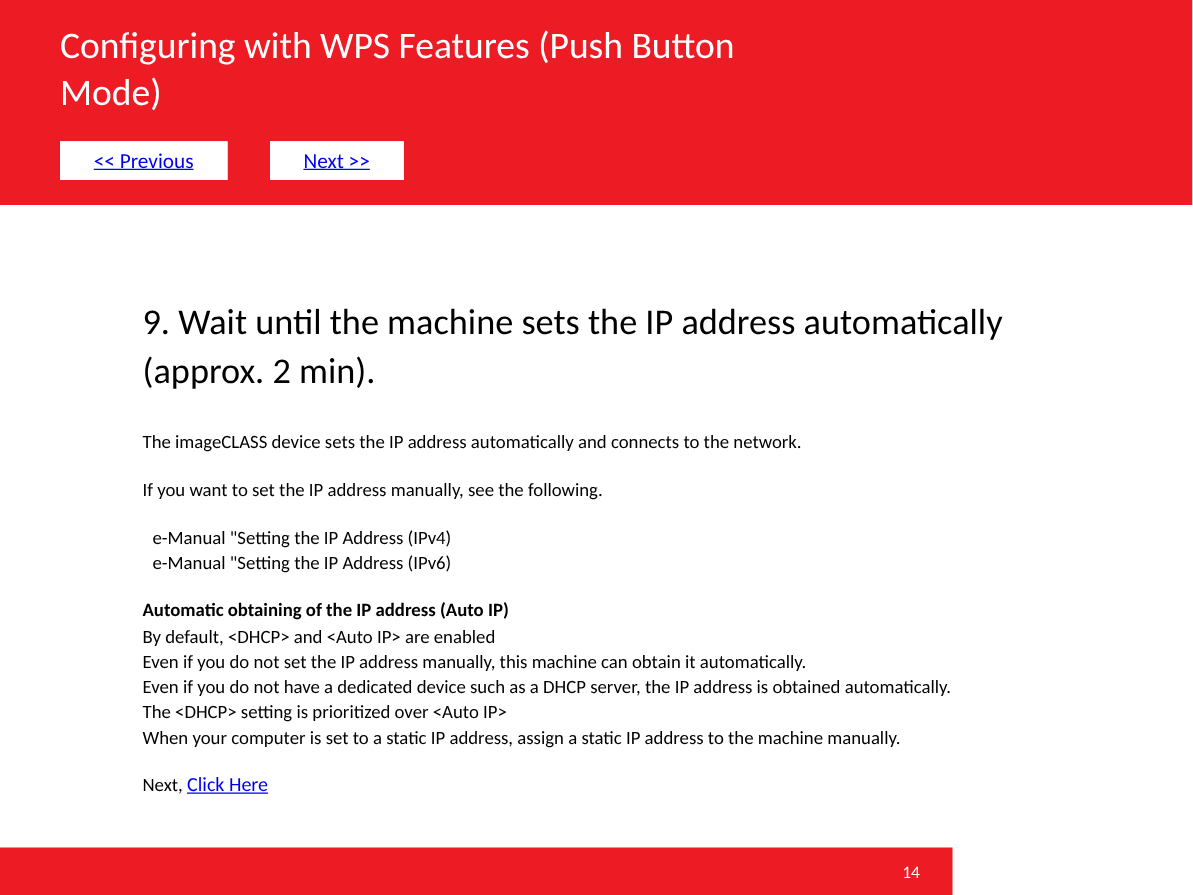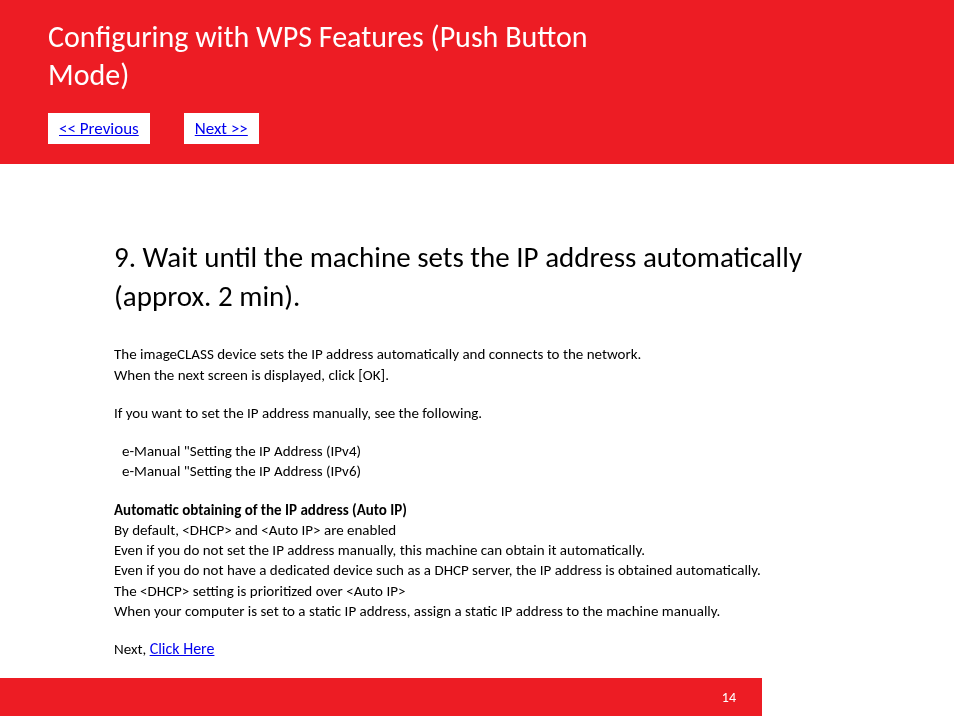--- a/index.html
+++ b/index.html
@@ -1,21 +1,21 @@
 <!DOCTYPE html>
 <html><head>
 <meta charset="utf-8">
 <style>
   * { margin: 0; padding: 0; box-sizing: border-box; }
   html, body { width: 954px; height: 716px; font-family: Calibri, "Segoe UI", Arial, sans-serif; background: #fff; color: #000; }
   .page { position: relative; width: 954px; height: 716px; }
   .header { background: #ed1c24; padding: 18px 24px 20px 48px; display: flex; align-items: flex-start; justify-content: space-between; flex-direction: column; }
   .title { color: #fff; font-size: 30px; font-weight: 300; line-height: 1.25; max-width: 620px; }
   .nav { display: flex; gap: 34px; margin-top: 20px; margin-right: 6px; }
-  .nav a { display: inline-block; background: #fff; color: #0000ee; text-decoration: underline; font-size: 17px; padding: 4px 10px; border: 1px solid #fff; cursor: pointer; }
+  .nav a { display: inline-block; background: #fff; color: #0000ee; text-decoration: underline; font-size: 17px; padding: 4px 26px; border: 1px solid #fff; cursor: pointer; }
   .content { padding: 74px 0 0 114px; width: 920px; }
   .step-heading { font-size: 29px; font-weight: 400; line-height: 1.35; margin-bottom: 28px; max-width: 760px; }
   .para { font-size: 15px; line-height: 1.35; margin-bottom: 0; }
   .block { margin-bottom: 18px; }
   .indent { padding-left: 8px; }
   .bold { font-weight: 700; }
   .inline-link { color: #0000ee; text-decoration: underline; cursor: pointer; }
   .footer { position: absolute; left: 0; bottom: 0; width: 762px; height: 38px; background: #ed1c24; }
   .page-num { position: absolute; right: 26px; bottom: 10px; color: #fff; font-size: 14px; }
 </style>
@@ -29,21 +29,20 @@
       <a>&lt;&lt; Previous</a>
       <a>Next &gt;&gt;</a>
     </div>
   </div>
 
   <div class="content">
     <div class="step-heading">9. Wait until the machine sets the IP address automatically (approx. 2 min).</div>
 
     <div class="block">
       <div class="para">The imageCLASS device sets the IP address automatically and connects to the network.</div>
-      <div class="para">When the next screen is displayed, click [OK].</div>
     </div>
 
     <div class="block">
       <div class="para">If you want to set the IP address manually, see the following.</div>
     </div>
 
     <div class="block">
       <div class="para indent">e-Manual "Setting the IP Address (IPv4)</div>
       <div class="para indent">e-Manual "Setting the IP Address (IPv6)</div>
     </div>

